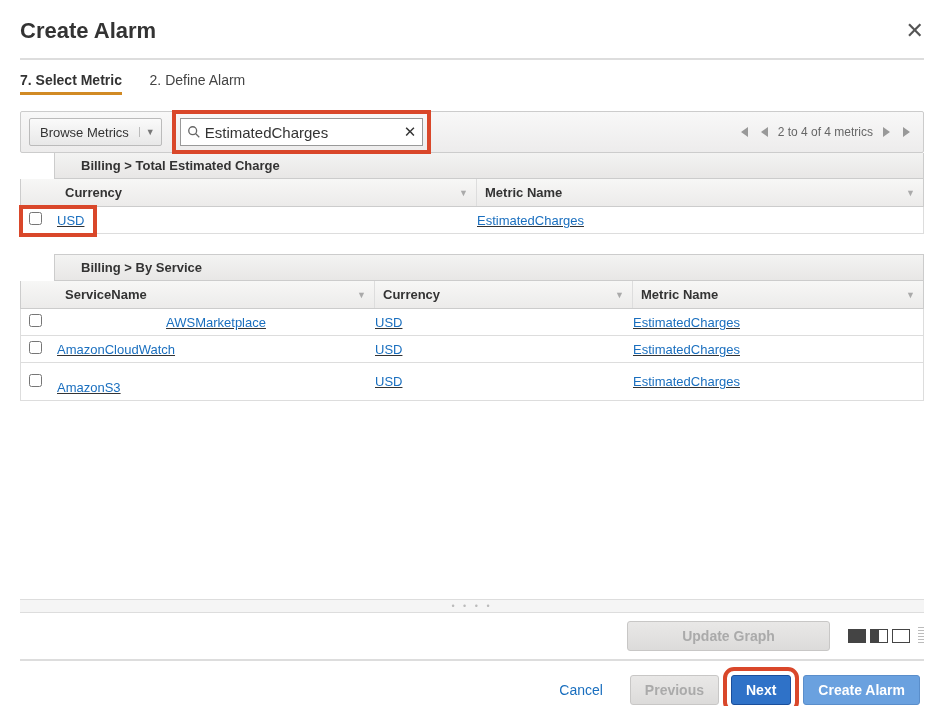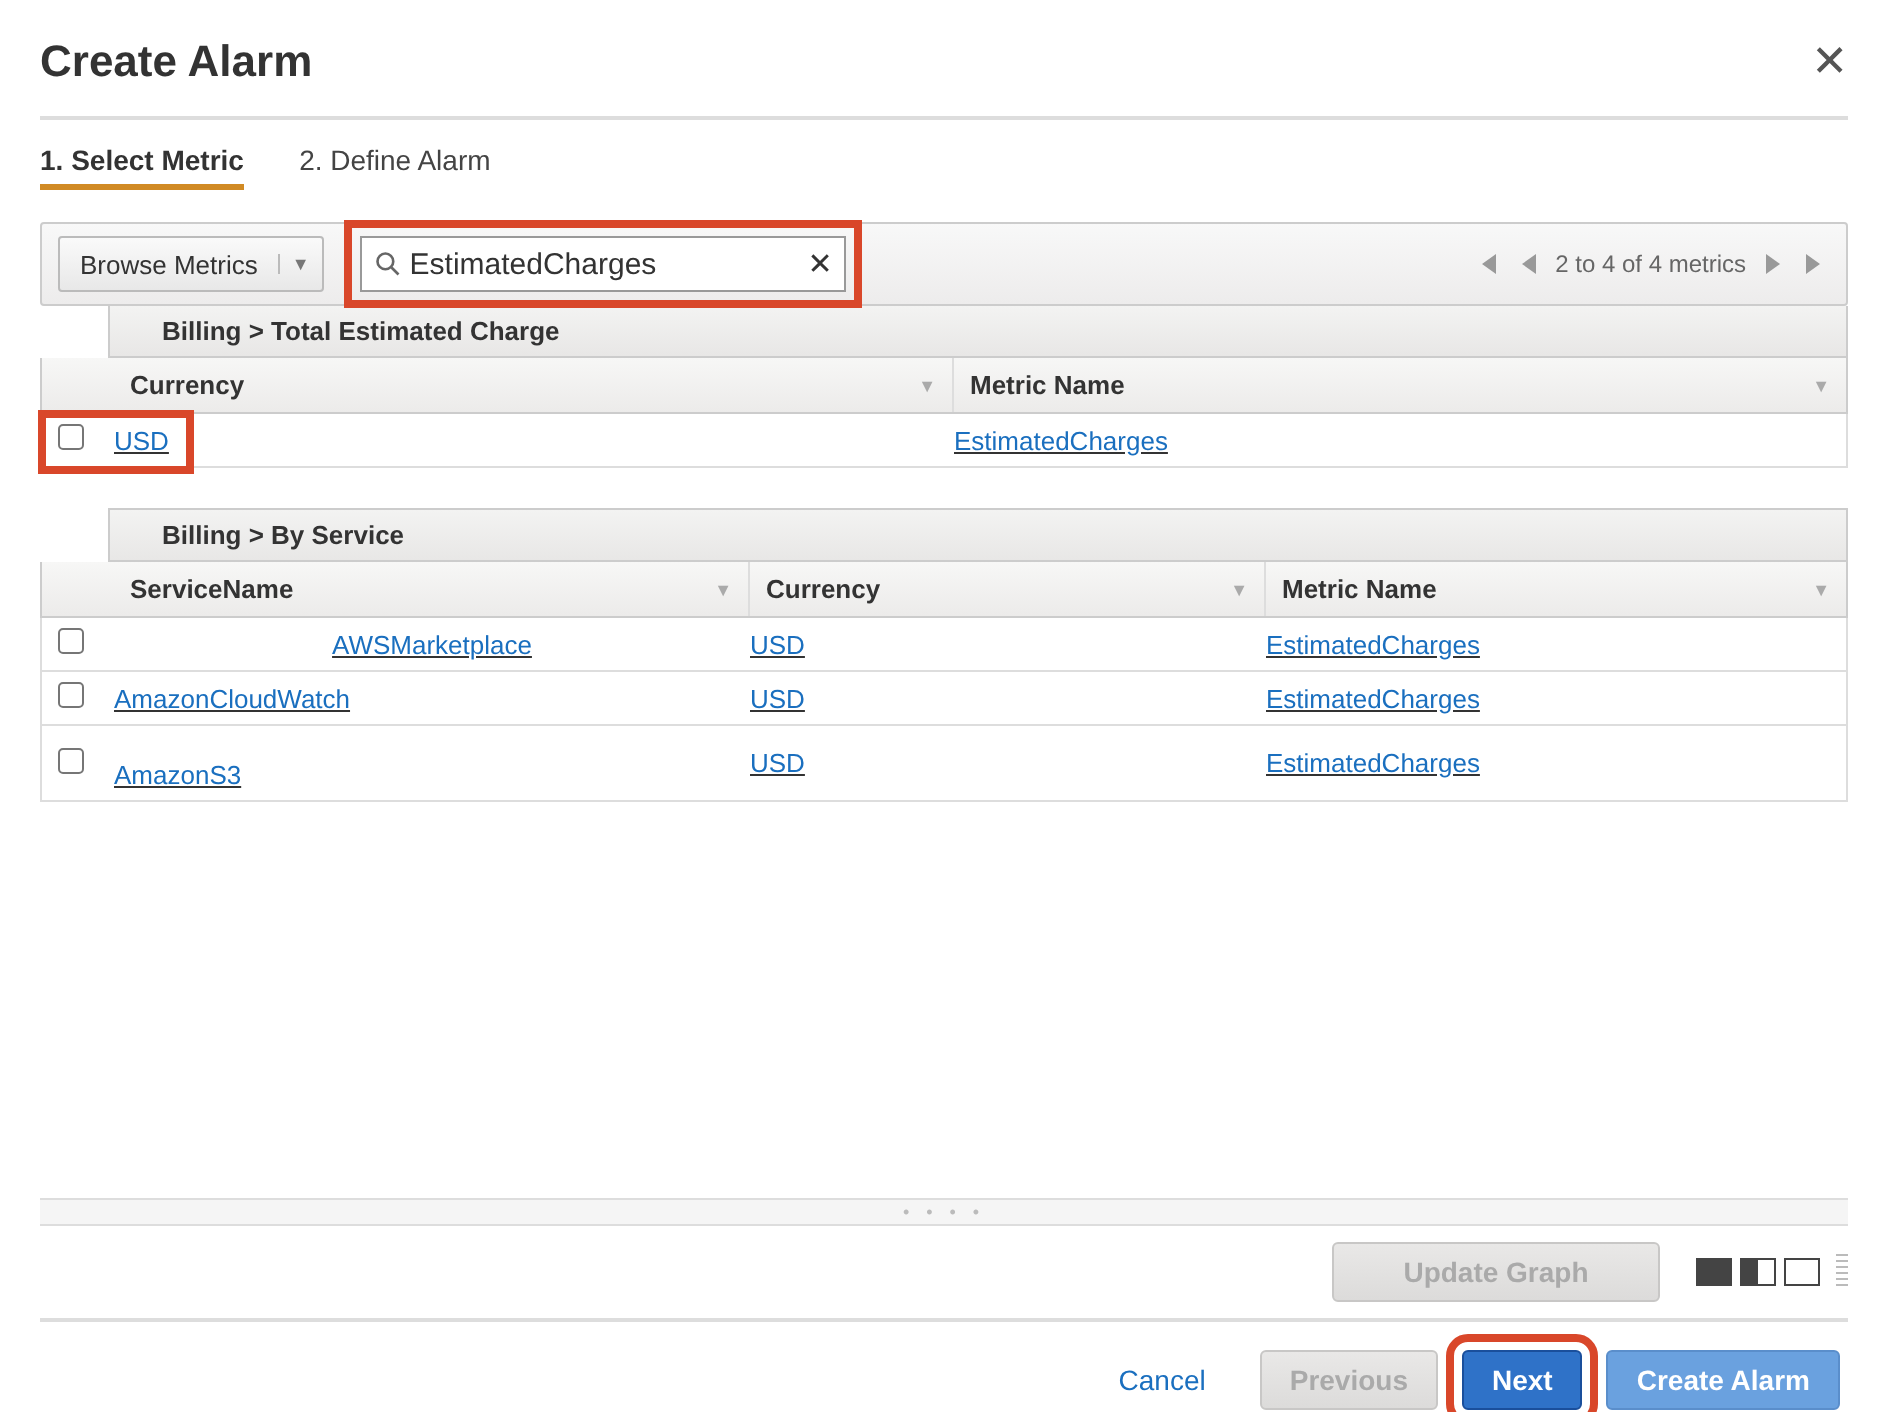--- a/index.html
+++ b/index.html
@@ -151,21 +151,21 @@
 <body>
 
 <div class="modal">
 
   <div class="header">
     <div class="title">Create Alarm</div>
     <div class="close-x">✕</div>
   </div>
 
   <div class="steps">
-    <span class="step active">1. Select Metric</span>
+    <span class="step active">7. Select Metric</span>
     <span class="step inactive">2. Define Alarm</span>
   </div>
 
   <div class="toolbar-row">
     <div class="browse-btn">
       <span class="label">Browse Metrics</span>
       <span class="dd">▼</span>
     </div>
 
     <div class="hl-search">
@@ -263,21 +263,21 @@
       <div class="cell link" style="flex:0 0 318px;margin-top:12px;"><a>AmazonS3</a></div>
       <div class="cell link" style="flex:0 0 258px;"><a>USD</a></div>
       <div class="cell link" style="flex:1;"><a>EstimatedCharges</a></div>
     </div>
 
   </div>
 
   <div class="drag-handle">• • • •</div>
 
   <div class="bottom-tool">
-    <div class="btn btn-disabled-gray" style="width:164px;margin-left:32px;">Update Graph</div>
+    <div class="btn btn-disabled-gray" style="width:203px;margin-left:32px;">Update Graph</div>
     <div class="view-icons">
       <div class="v" id="v1">
           <div class="f"></div>
         </div>
       <div class="v" id="v2">
           <div class="f"></div>
         </div>
       <div class="v" id="v3">
           <div class="f"></div>
         </div>

